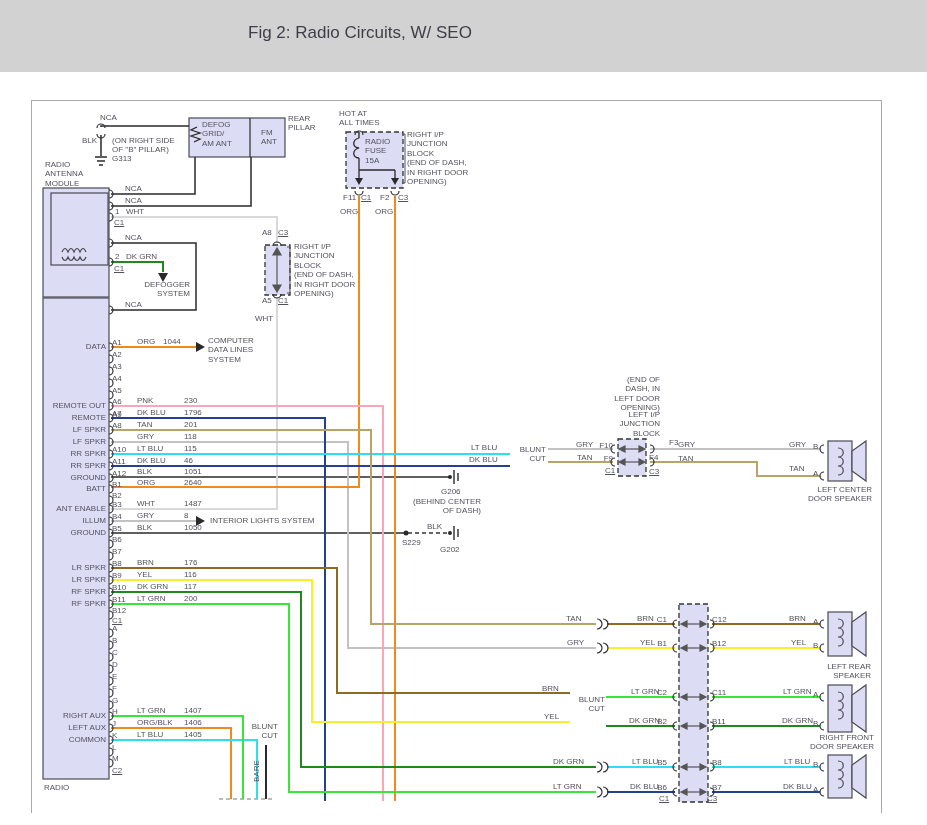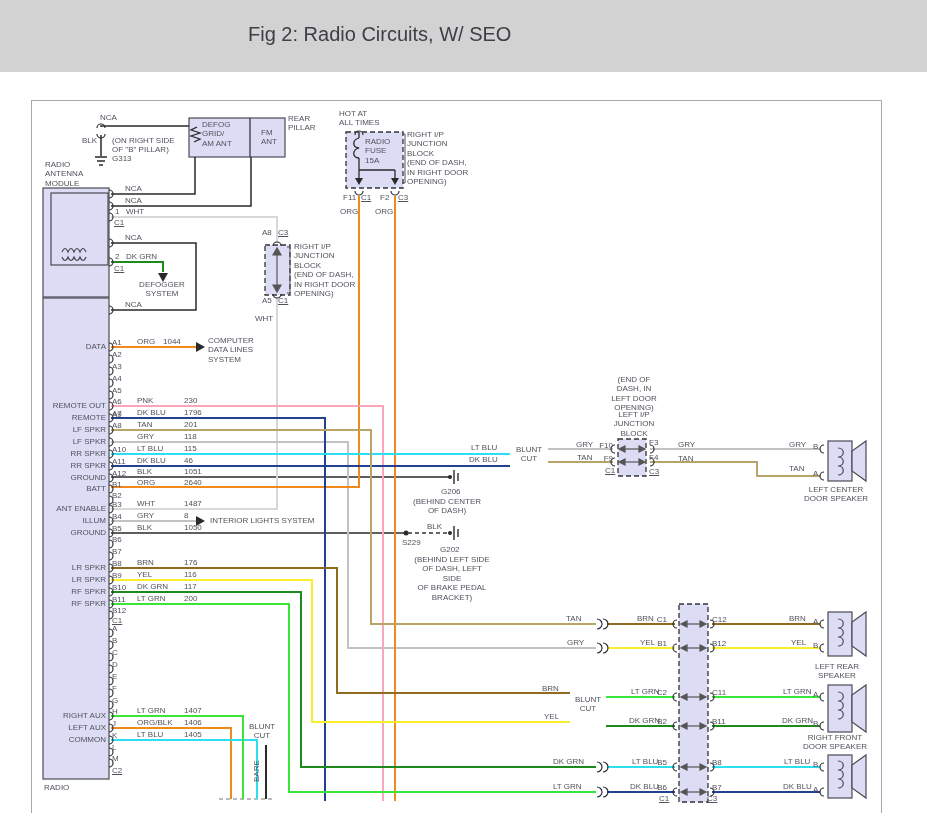--- a/index.html
+++ b/index.html
@@ -1,22 +1,22 @@
 <!DOCTYPE html>
 <html><head>
 <meta charset="utf-8">
 <style>
   html,body{margin:0;padding:0;background:#fff;}
   #stage{position:relative;width:927px;height:825px;overflow:hidden;font-family:"Liberation Sans",sans-serif;}
   .hdr{position:absolute;left:0;top:0;width:927px;height:72px;background:#d2d2d2;}
-  .title{position:absolute;left:248px;top:23px;font-size:20px;color:#3e3e46;}
+  .title{position:absolute;left:248px;top:23px;font-size:17px;color:#3e3e46;}
   .pageborder{position:absolute;left:31px;top:100px;width:849px;height:712px;border:1px solid #a9a9a9;border-bottom:none;background:#fff;}
   svg{position:absolute;left:0;top:0;}
   .t{position:absolute;font-size:8px;line-height:1.18;color:#51515d;white-space:pre-line;z-index:5;}
-  .c{text-align:center;}
+  .c{text-align:right;}
   .r{text-align:right;}
   .u{text-decoration:underline;}
   .fl{left:20px;width:86px;text-align:right;}
   .pid{left:112px;}
   .wc{left:137px;}
   .cn{left:184px;}
   .rjl{left:651px;width:16px;text-align:right;}
   .rjr{left:712px;}
   .spl{left:813px;}
   .vert{transform:rotate(-90deg);transform-origin:0 0;}
@@ -330,42 +330,38 @@
 DATA LINES
 SYSTEM</div>
   <div class="t" style="left:210px;top:516px">INTERIOR LIGHTS SYSTEM</div>
 
   <div class="t" style="left:441px;top:487px">G206</div>
   <div class="t c" style="left:413px;top:497px;width:68px">(BEHIND CENTER
 OF DASH)</div>
   <div class="t" style="left:402px;top:538px">S229</div>
   <div class="t" style="left:427px;top:522px">BLK</div>
   <div class="t" style="left:440px;top:545px">G202</div>
-  <div class="t c" style="left:412px;top:555px;width:80px">(BEHIND LEFT SIDE
-OF DASH, LEFT SIDE
-OF BRAKE PEDAL
-BRACKET)</div>
 
   <div class="t" style="left:471px;top:443px">LT BLU</div>
   <div class="t" style="left:469px;top:455px">DK BLU</div>
   <div class="t c" style="left:512px;top:445px;width:34px">BLUNT
 CUT</div>
 
   <div class="t c" style="left:608px;top:375px;width:52px">(END OF
 DASH, IN
 LEFT DOOR
 OPENING)</div>
   <div class="t c" style="left:608px;top:410px;width:52px">LEFT I/P
 JUNCTION
 BLOCK</div>
   <div class="t" style="left:576px;top:440px">GRY</div>
   <div class="t" style="left:577px;top:453px">TAN</div>
   <div class="t r" style="left:595px;top:441px;width:18px">F10</div>
   <div class="t r" style="left:595px;top:454px;width:18px">F9</div>
-  <div class="t" style="left:649px;top:438px">F3</div>
+  <div class="t" style="left:669px;top:438px">F3</div>
   <div class="t" style="left:649px;top:453px">F4</div>
   <div class="t u" style="left:605px;top:466px">C1</div>
   <div class="t u" style="left:649px;top:467px">C3</div>
   <div class="t" style="left:678px;top:440px">GRY</div>
   <div class="t" style="left:678px;top:454px">TAN</div>
   <div class="t" style="left:789px;top:440px">GRY</div>
   <div class="t" style="left:789px;top:464px">TAN</div>
   <div class="t spl" style="top:442px">B</div>
   <div class="t spl" style="top:469px">A</div>
   <div class="t c" style="left:800px;top:485px;width:72px">LEFT CENTER

